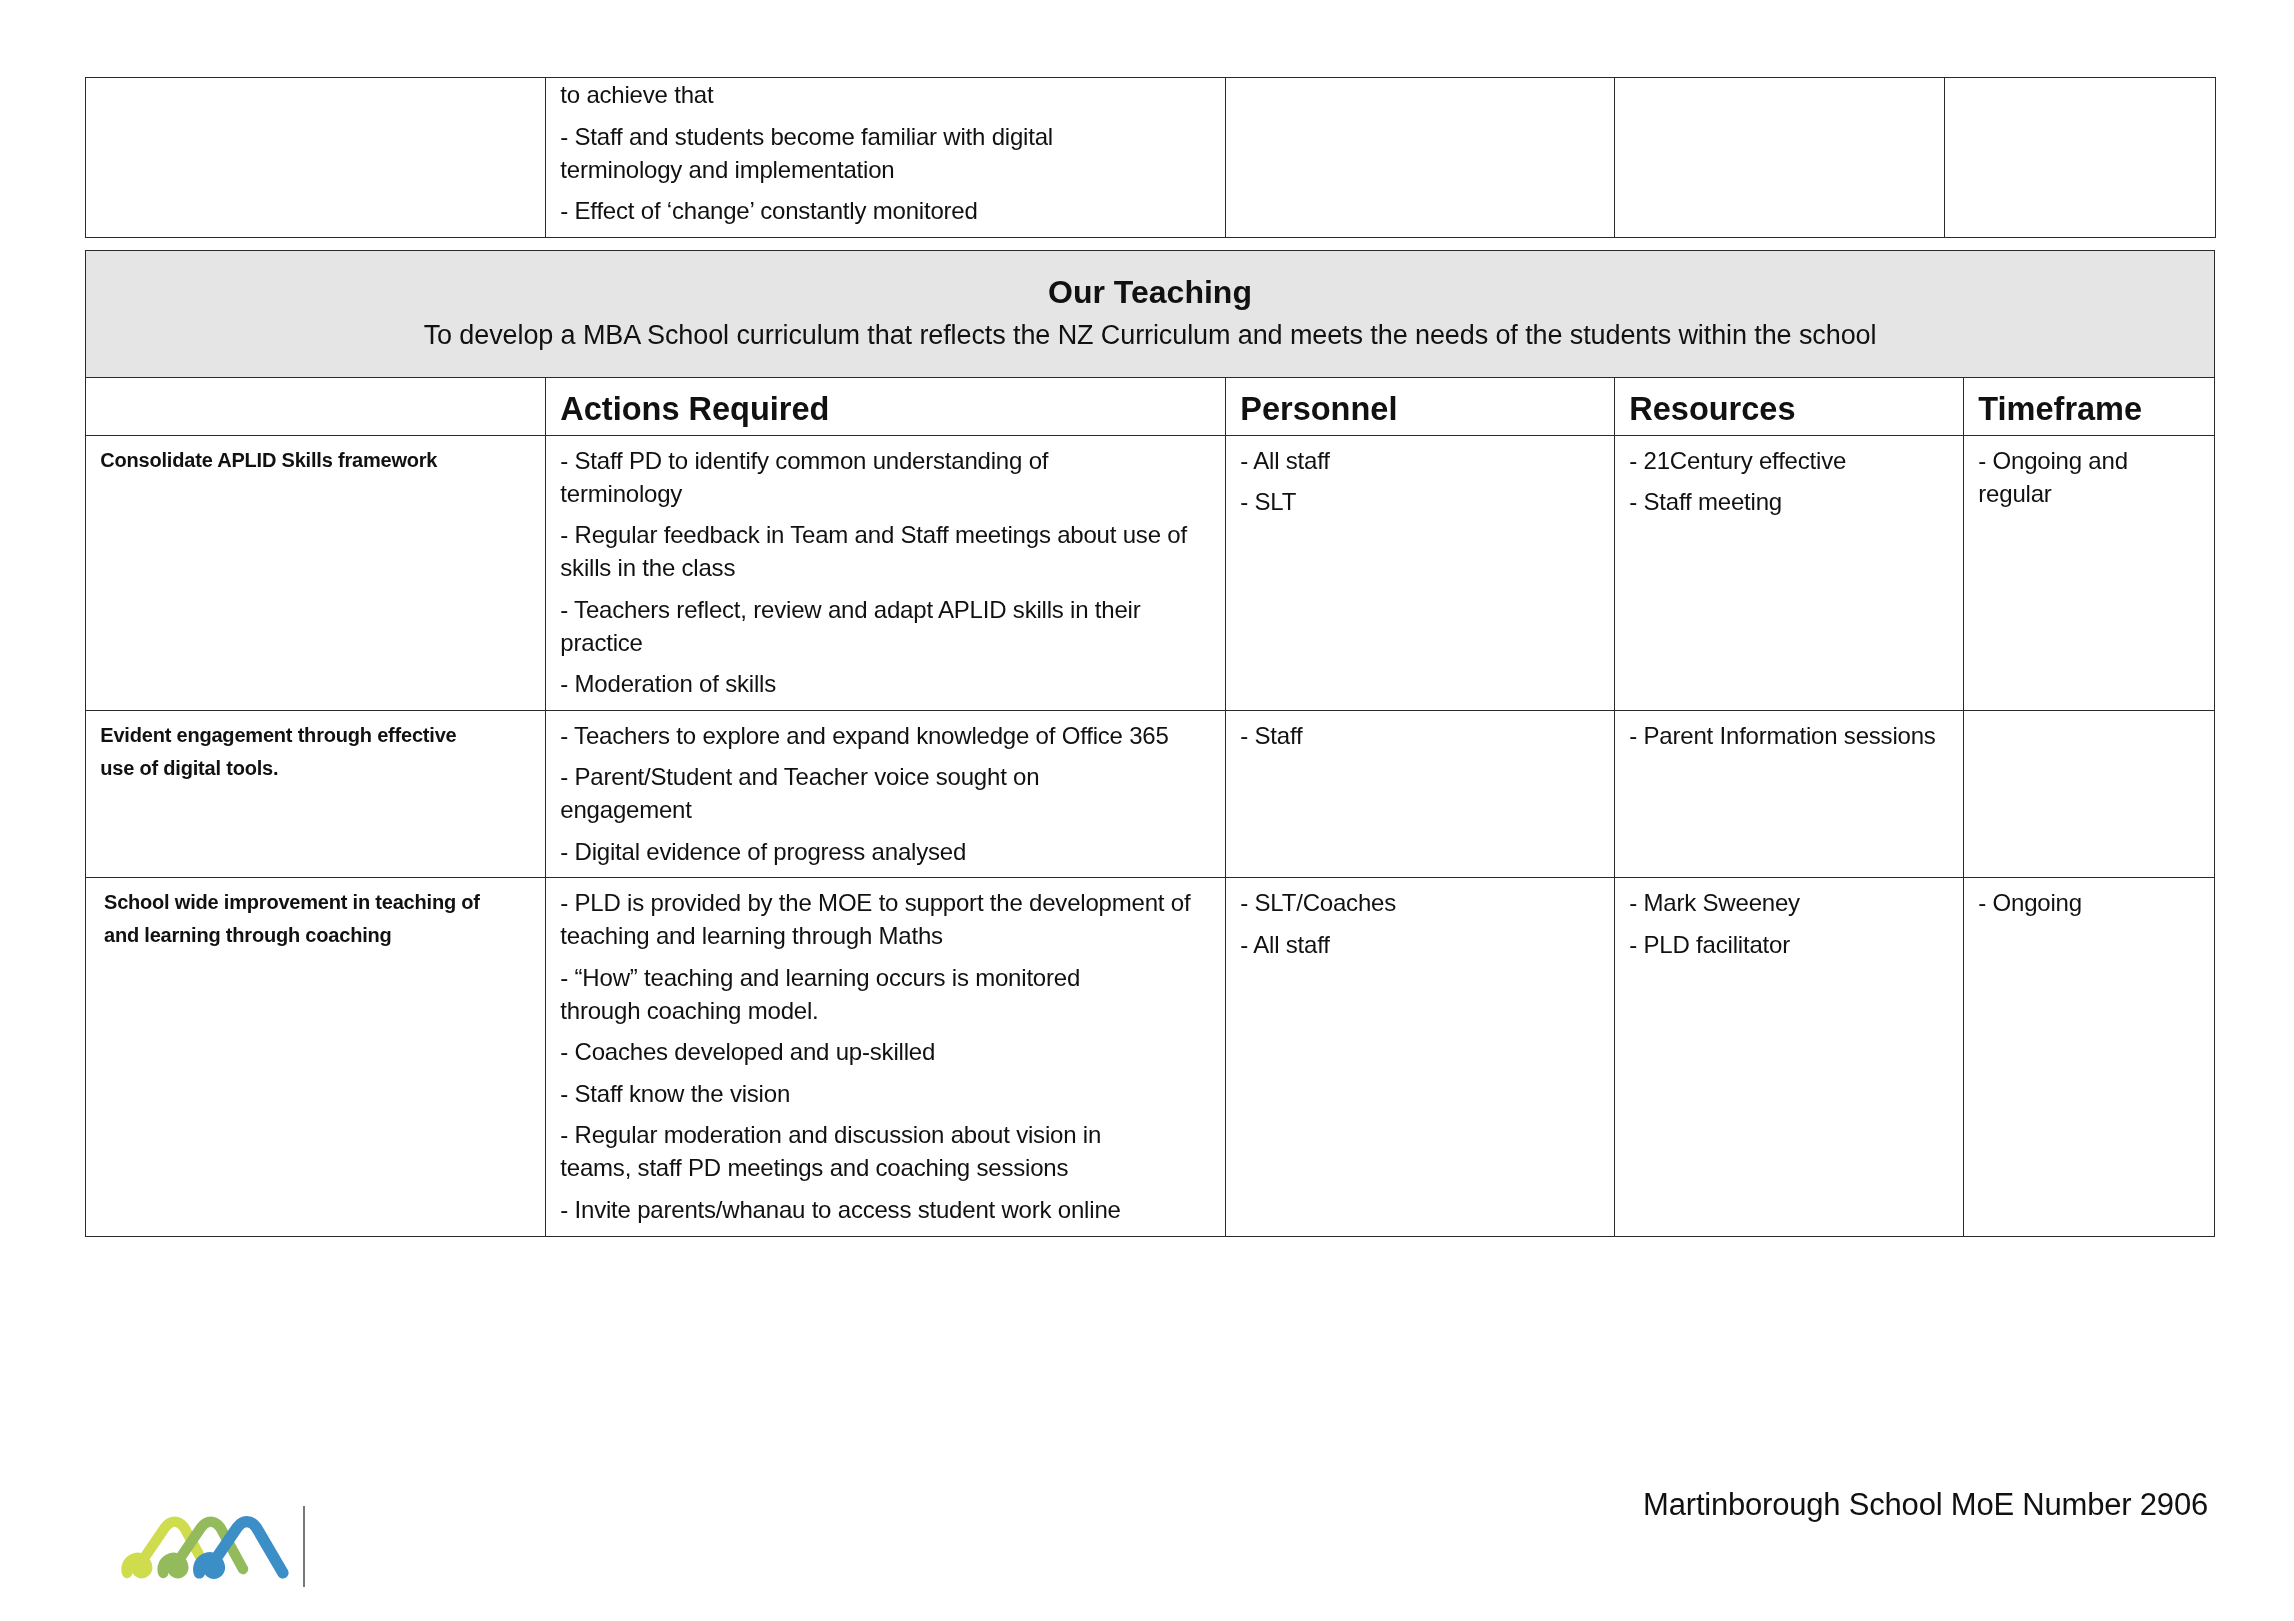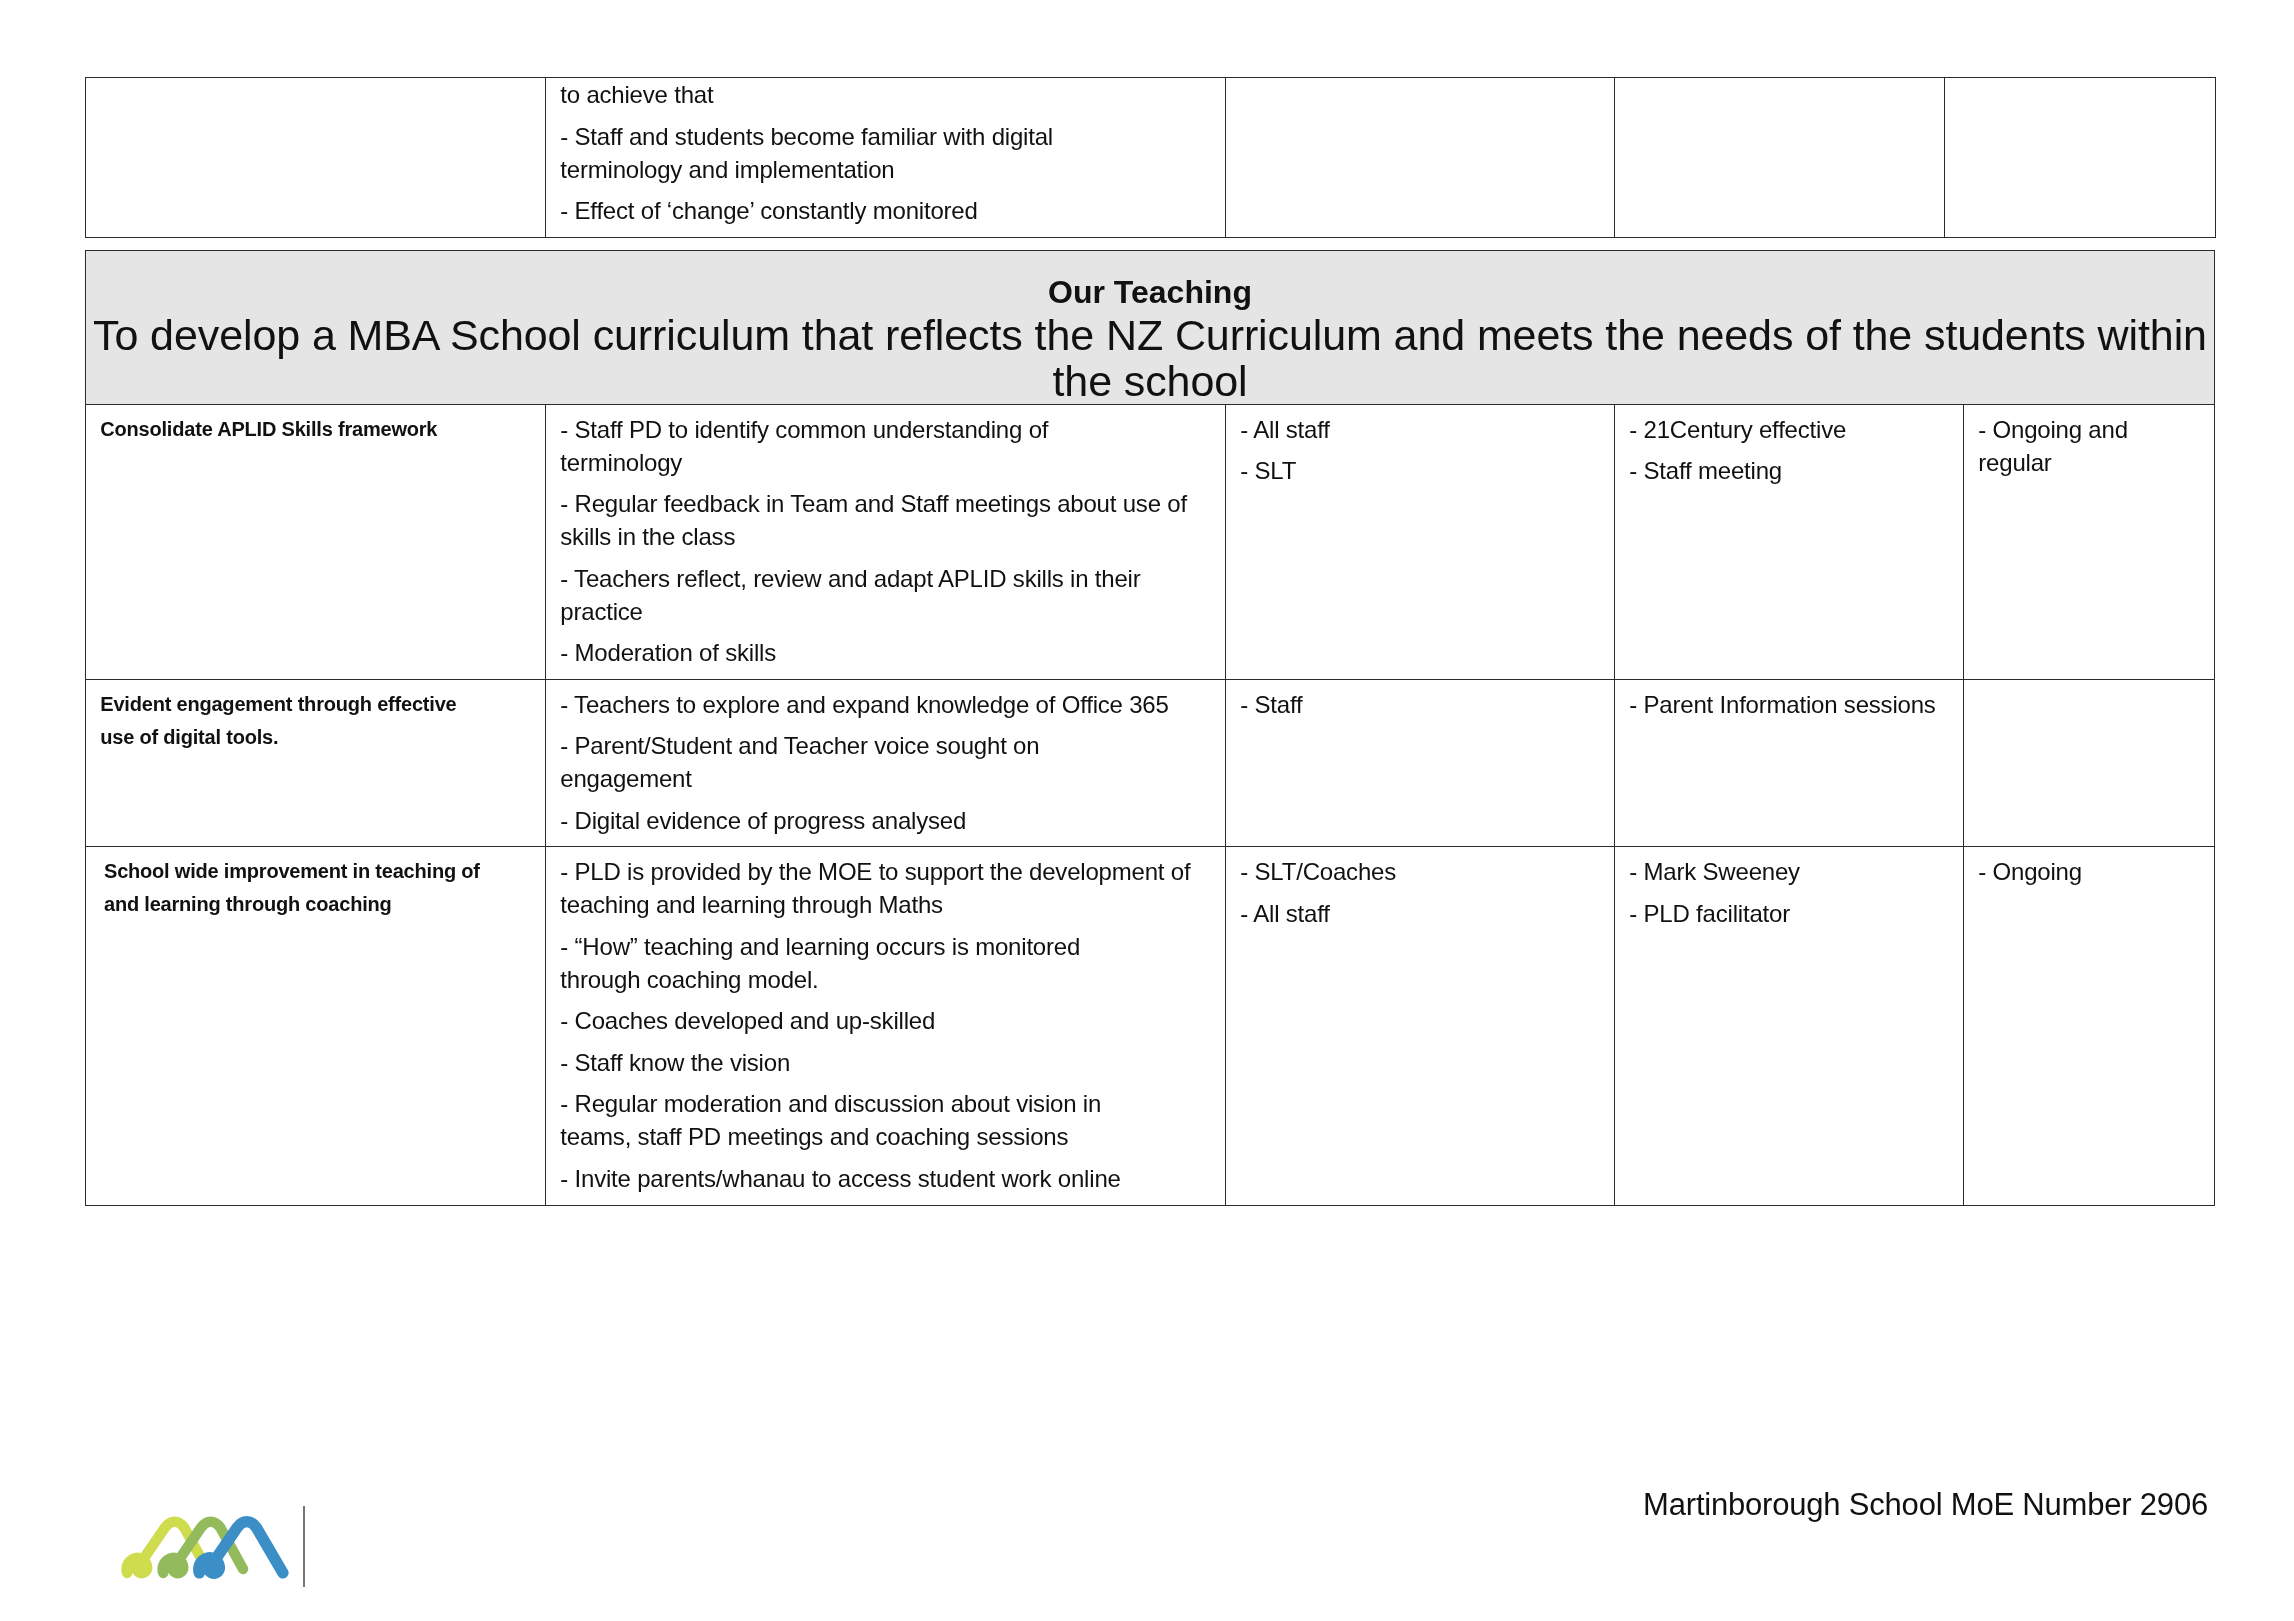--- a/index.html
+++ b/index.html
@@ -49,21 +49,21 @@
       text-align: center;
       height: 126px;
     }
     .banner-title {
       font-size: 32px;
       font-weight: bold;
       padding-top: 21px;
       line-height: 40px;
     }
     .banner-sub {
-      font-size: 43px;
+      font-size: 27px;
       line-height: 46px;
       letter-spacing: -0.1px;
     }
 
     .colhead td { height: 57px; }
     .colhead .hd {
       font-size: 32.5px;
       font-weight: bold;
       padding: 9.6px 13.4px 0 14.3px;
       line-height: 42px;
@@ -149,20 +149,37 @@
       <col style="width:349px">
       <col style="width:251px">
   </colgroup>
   <tbody>
       <tr>
     <td colspan="5" class="banner">
       <div class="banner-title">Our Teaching</div>
       <div class="banner-sub">To develop a MBA School curriculum that reflects the NZ Curriculum and meets the needs of the students within the school</div>
     </td>
   </tr>
+  <tr class="colhead">
+    <td>
+          <div class="hd"></div>
+        </td>
+    <td>
+          <div class="hd">Actions Required</div>
+        </td>
+    <td>
+          <div class="hd">Personnel</div>
+        </td>
+    <td>
+          <div class="hd">Resources</div>
+        </td>
+    <td>
+          <div class="hd">Timeframe</div>
+        </td>
+  </tr>
 
   <tr id="row-1">
     <td>
       <div class="cell-inner">
             <div class="goal">Consolidate APLID Skills framework</div>
           </div>
     </td>
     <td>
       <div class="cell-inner">
         <div class="line" style="width:574px">- Staff PD to identify common understanding of terminology</div>

